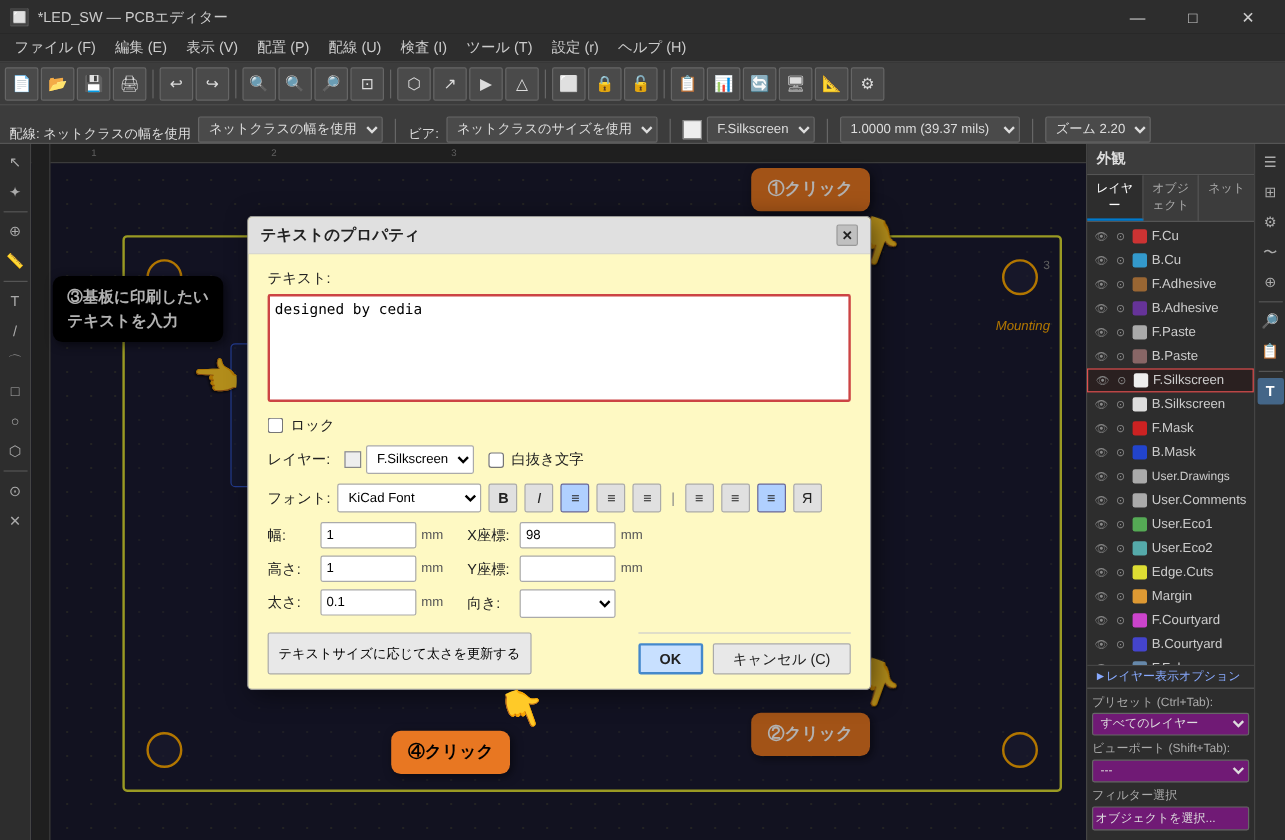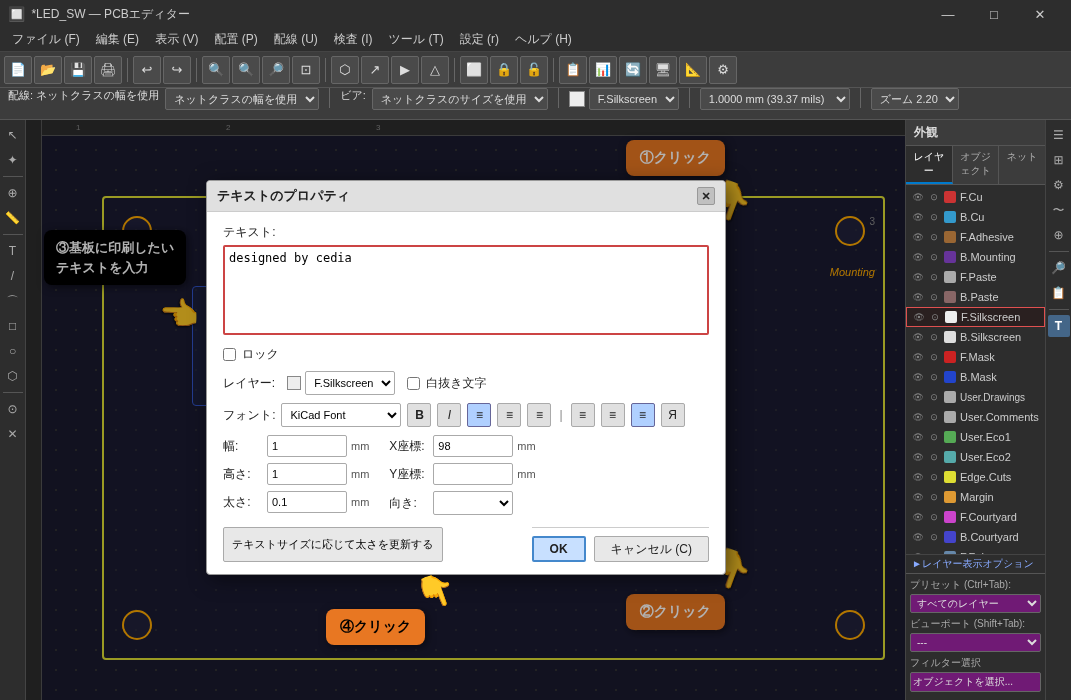--- a/index.html
+++ b/index.html
@@ -61,21 +61,21 @@
       display: flex; align-items: center; justify-content: center;
       font-size: 13px;
     }
     .toolbar-sep { width: 1px; height: 24px; background: #666; margin: 0 3px; }
 
     
     #optbar {
       background: #3c3c3c;
       height: 32px;
       display: flex;
-      align-items: flex-start;
+      align-items: flex-end;
       padding: 0 8px;
       gap: 6px;
       border-bottom: 1px solid #555;
       color: #ddd;
       font-size: 11px;
     }
     .opt-select {
       height: 22px;
       background: #4a4a4a;
       border: 1px solid #666;
@@ -309,21 +309,21 @@
       top: 0; left: 0; right: 0; bottom: 0;
       background: rgba(0,0,0,0.3);
       display: flex;
       align-items: flex-start;
       justify-content: flex-start;
       padding-top: 60px;
       padding-left: 180px;
     }
 
     #dialog {
-      background: #ffffff;
+      background: #fef9c3;
       border: 1px solid #999;
       border-radius: 4px;
       width: 520px;
       box-shadow: 4px 4px 20px rgba(0,0,0,0.5);
       color: #222;
     }
 
     #dialog-title-bar {
       background: #e0e0e0;
       border-bottom: 1px solid #ccc;
@@ -762,21 +762,21 @@
         <div class="layer-item">
       <span class="layer-eye">👁</span>
       <span class="layer-eye">⊙</span>
       <span class="layer-color" style="background:#996633"></span>
       <span style="font-size:11px;">F.Adhesive</span>
     </div>
         <div class="layer-item">
       <span class="layer-eye">👁</span>
       <span class="layer-eye">⊙</span>
       <span class="layer-color" style="background:#663399"></span>
-      <span style="font-size:11px;">B.Mounting</span>
+      <span style="font-size:11px;">B.Adhesive</span>
     </div>
         <div class="layer-item">
       <span class="layer-eye">👁</span>
       <span class="layer-eye">⊙</span>
       <span class="layer-color" style="background:#aaaaaa"></span>
       <span style="font-size:11px;">F.Paste</span>
     </div>
         <div class="layer-item">
       <span class="layer-eye">👁</span>
       <span class="layer-eye">⊙</span>

